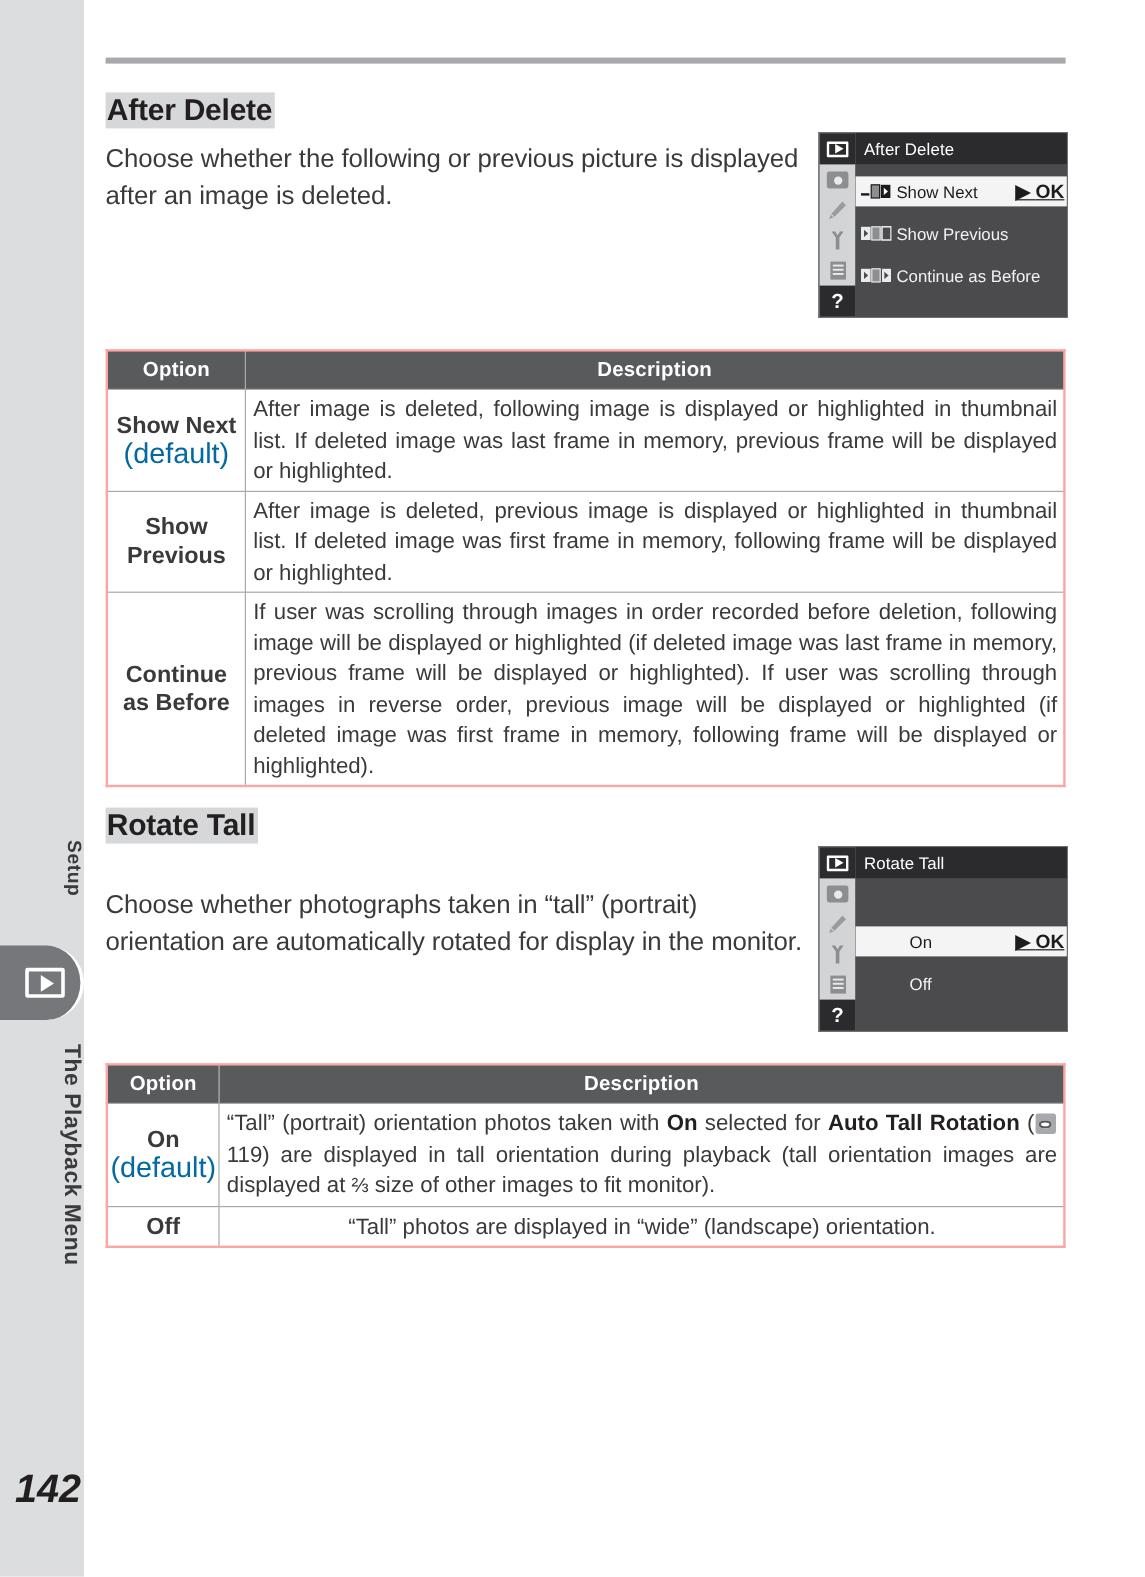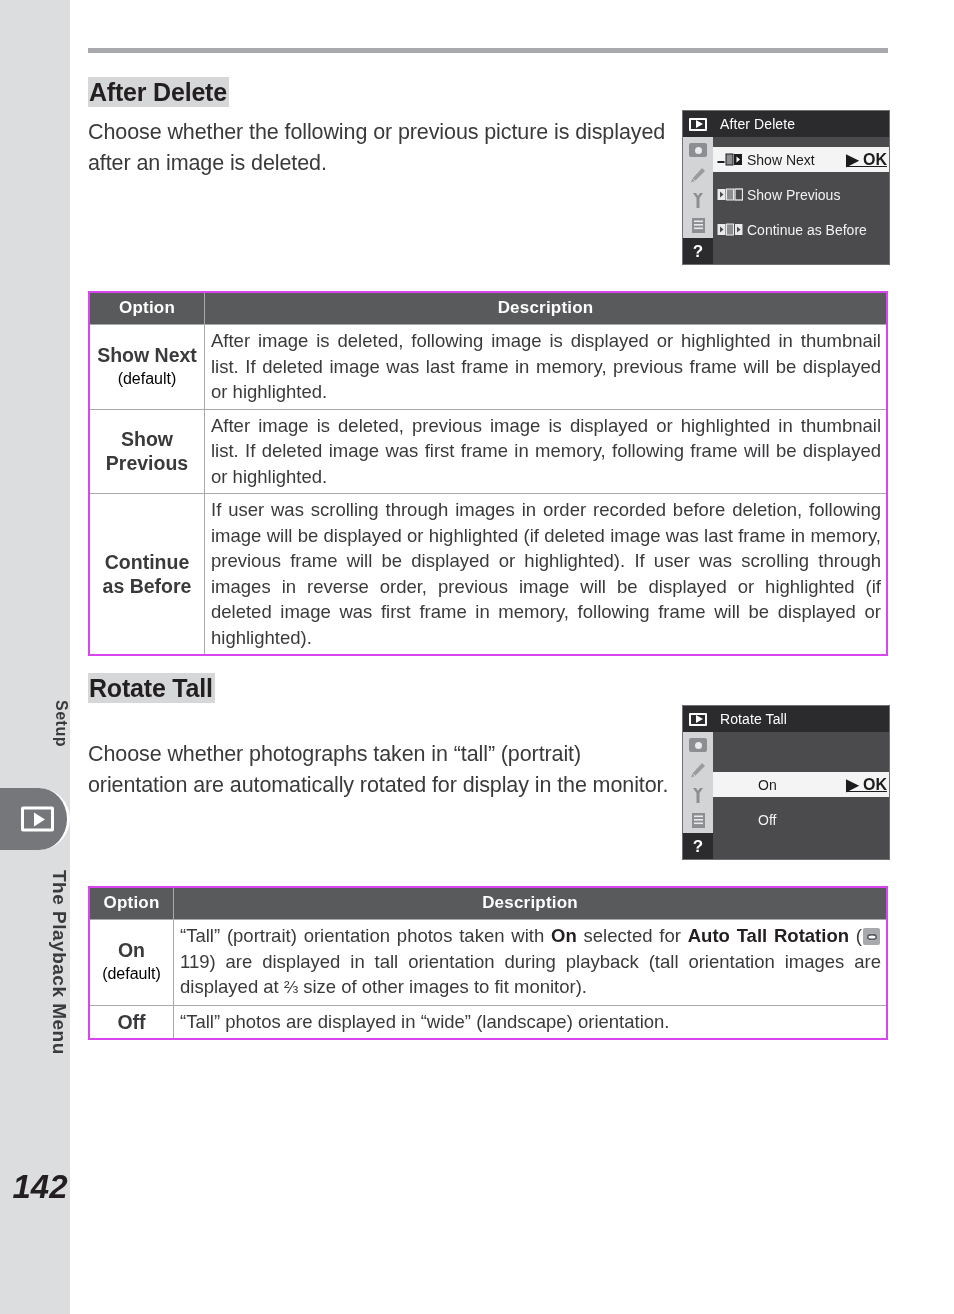--- a/index.html
+++ b/index.html
@@ -68,21 +68,21 @@
     content: "";
     width: 0; height: 0;
     border-left: 11px solid #ffffff;
     border-top: 7px solid transparent;
     border-bottom: 7px solid transparent;
     margin-left: 3px;
   }
   #page-number {
     position: absolute;
     left: 0; width: 80px;
-    top: 1168px;
+    top: 1222px;
     text-align: center;
     font-size: 33px;
     font-style: italic;
     font-weight: bold;
     color: #231f20;
   }
 
   
   #content {
     position: absolute;
@@ -207,21 +207,21 @@
     font-size: 16px;
     font-weight: bold;
     text-decoration: underline;
   }
 
   
   table.opt {
     position: absolute;
     border-collapse: collapse;
     width: 800px;
-    border: 2px solid #d946ef;
+    border: 2px solid #fca5a5;
     background: #ffffff;
   }
   table.opt th {
     background: #595a5c;
     color: #ffffff;
     font-size: 17px;
     font-weight: bold;
     padding: 5px 0 6px 0;
     border: 1px solid #a7a9ac;
     letter-spacing: 0.2px;
@@ -235,22 +235,22 @@
     text-align: center;
     font-weight: bold;
     font-size: 19.5px;
     line-height: 24px;
     color: #231f20;
     padding: 3px 2px;
   }
   td.optcell .def {
     display: block;
     font-weight: normal;
-    font-size: 16px;
-    color: #000000;
+    font-size: 24px;
+    color: #0369a1;
   }
   td.desc {
     font-size: 18.5px;
     line-height: 25.5px;
     text-align: justify;
     padding: 3px 5px 4px 6px;
     color: #3a3a3c;
   }
   td.desc b { color: #231f20; }
   .eyeicon {
@@ -474,18 +474,18 @@
           <span class="def">(default)</span>
         </td>
         <td class="desc">
           <span>“Tall” (portrait) orientation photos taken with </span><b>On</b><span> selected for </span><b>Auto Tall Rotation</b><span> (</span><span class="eyeicon"></span><span>119</span><span>) are displayed in tall orientation during playback (tall orientation images are displayed at </span><span class="frac">⅔</span><span> size of other images to fit monitor).</span>
         </td>
       </tr>
       <tr>
         <td class="optcell">
           <span>Off</span>
         </td>
-        <td class="desc" style="text-align:left;">“Tall” photos are displayed in “wide” (landscape) orientation.</td>
+        <td class="desc" style="text-align:center;">“Tall” photos are displayed in “wide” (landscape) orientation.</td>
       </tr>
     </tbody>
   </table>
 
 </div>
 
 </body></html>

